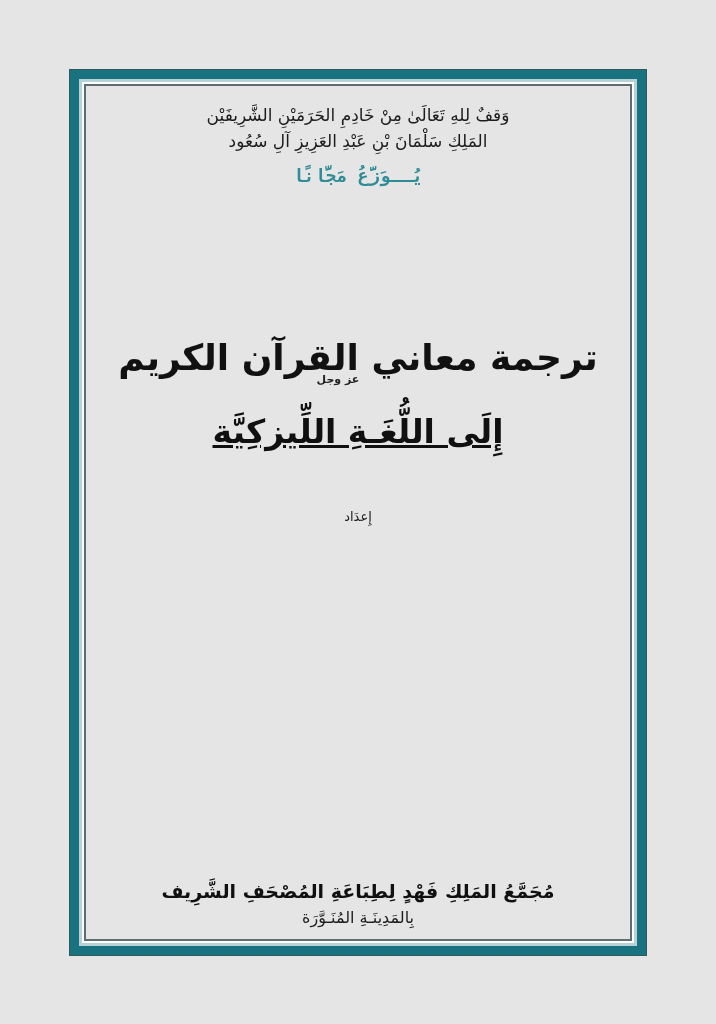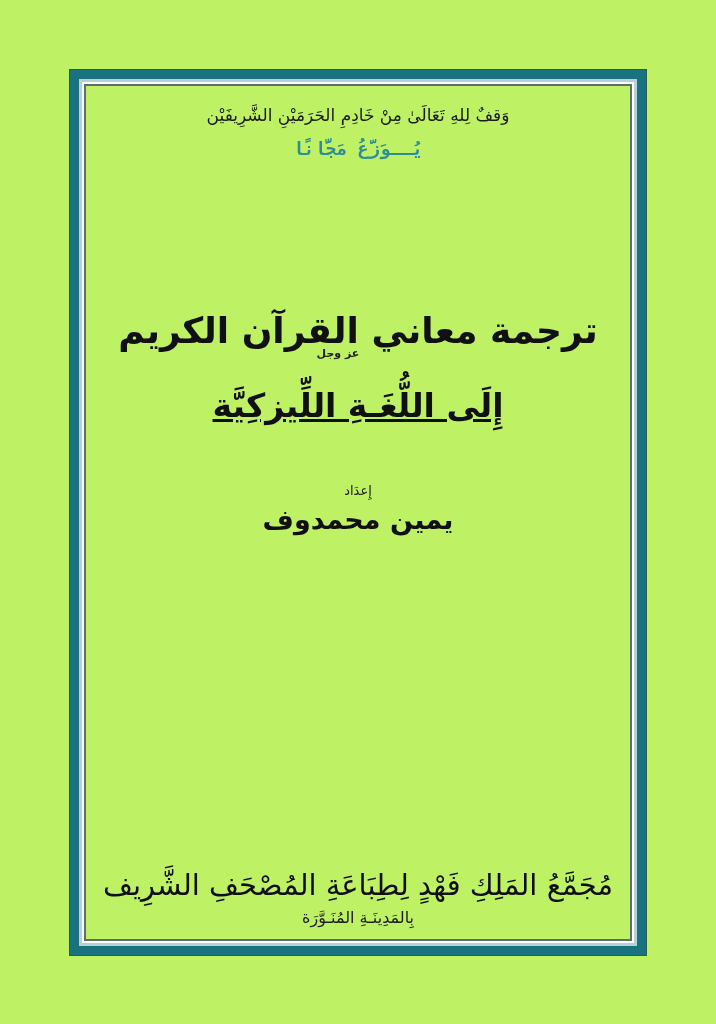--- a/index.html
+++ b/index.html
@@ -5,21 +5,21 @@
   html, body {
     margin: 0;
     padding: 0;
     background: #ffffff;
     font-family: "DejaVu Sans", sans-serif;
   }
   .page {
     position: relative;
     width: 716px;
     height: 1024px;
-    background: #bef264;
+    background: #e5e5e5;
     overflow: hidden;
   }
   
   .frame {
     position: absolute;
     top: 84px; left: 84px; right: 84px; bottom: 83px;
     border: 2px solid #5e6e70;
     box-shadow:
       0 0 0 2px  #ffffff,
       0 0 0 5px  #b7d2d7,
@@ -78,49 +78,49 @@
     margin-top: 6px;
     font-size: 27px;
     font-weight: bold;
     color: #101010;
   }
   .bottom-block {
     margin-top: auto;
     margin-bottom: 12px;
   }
   .publisher {
-    font-size: 29px;
-    font-weight: normal;
+    font-size: 19px;
+    font-weight: bold;
     color: #101010;
     white-space: nowrap;
     text-align: right;
   }
   .publisher-city {
     margin-top: 6px;
     font-size: 16px;
     color: #1c1c1c;
   }
 </style>
 </head>
 <body>
 
 <div class="page">
   <div class="frame">
 
     <div class="waqf-block">
       <div class="waqf-line">وَقفٌ لِلهِ تَعَالَىٰ مِنْ خَادِمِ الحَرَمَيْنِ الشَّرِيفَيْن</div>
+      <div class="waqf-line">المَلِكِ سَلْمَانَ بْنِ عَبْدِ العَزِيزِ آلِ سُعُود</div>
       <div class="waqf-line free-dist" id="free-dist" style="color: rgb(46, 140, 151);">يُــوَزَّعُ مَجَّانًا</div>
     </div>
 
     <div class="main-title">ترجمة معاني القرآن الكريم</div>
     <div class="title-hono">عز وجل</div>
     <div class="subtitle">إِلَى اللُّغَـةِ اللِّيزكِيَّة</div>
 
     <div class="prepared-label">إِعدَاد</div>
-    <div class="prepared-name">يمين محمدوف</div>
 
     <div class="bottom-block">
       <div class="publisher">مُجَمَّعُ المَلِكِ فَهْدٍ لِطِبَاعَةِ المُصْحَفِ الشَّرِيف</div>
       <div class="publisher-city">بِالمَدِينَـةِ المُنَـوَّرَة</div>
     </div>
 
   </div>
 </div>
 
 </body></html>

